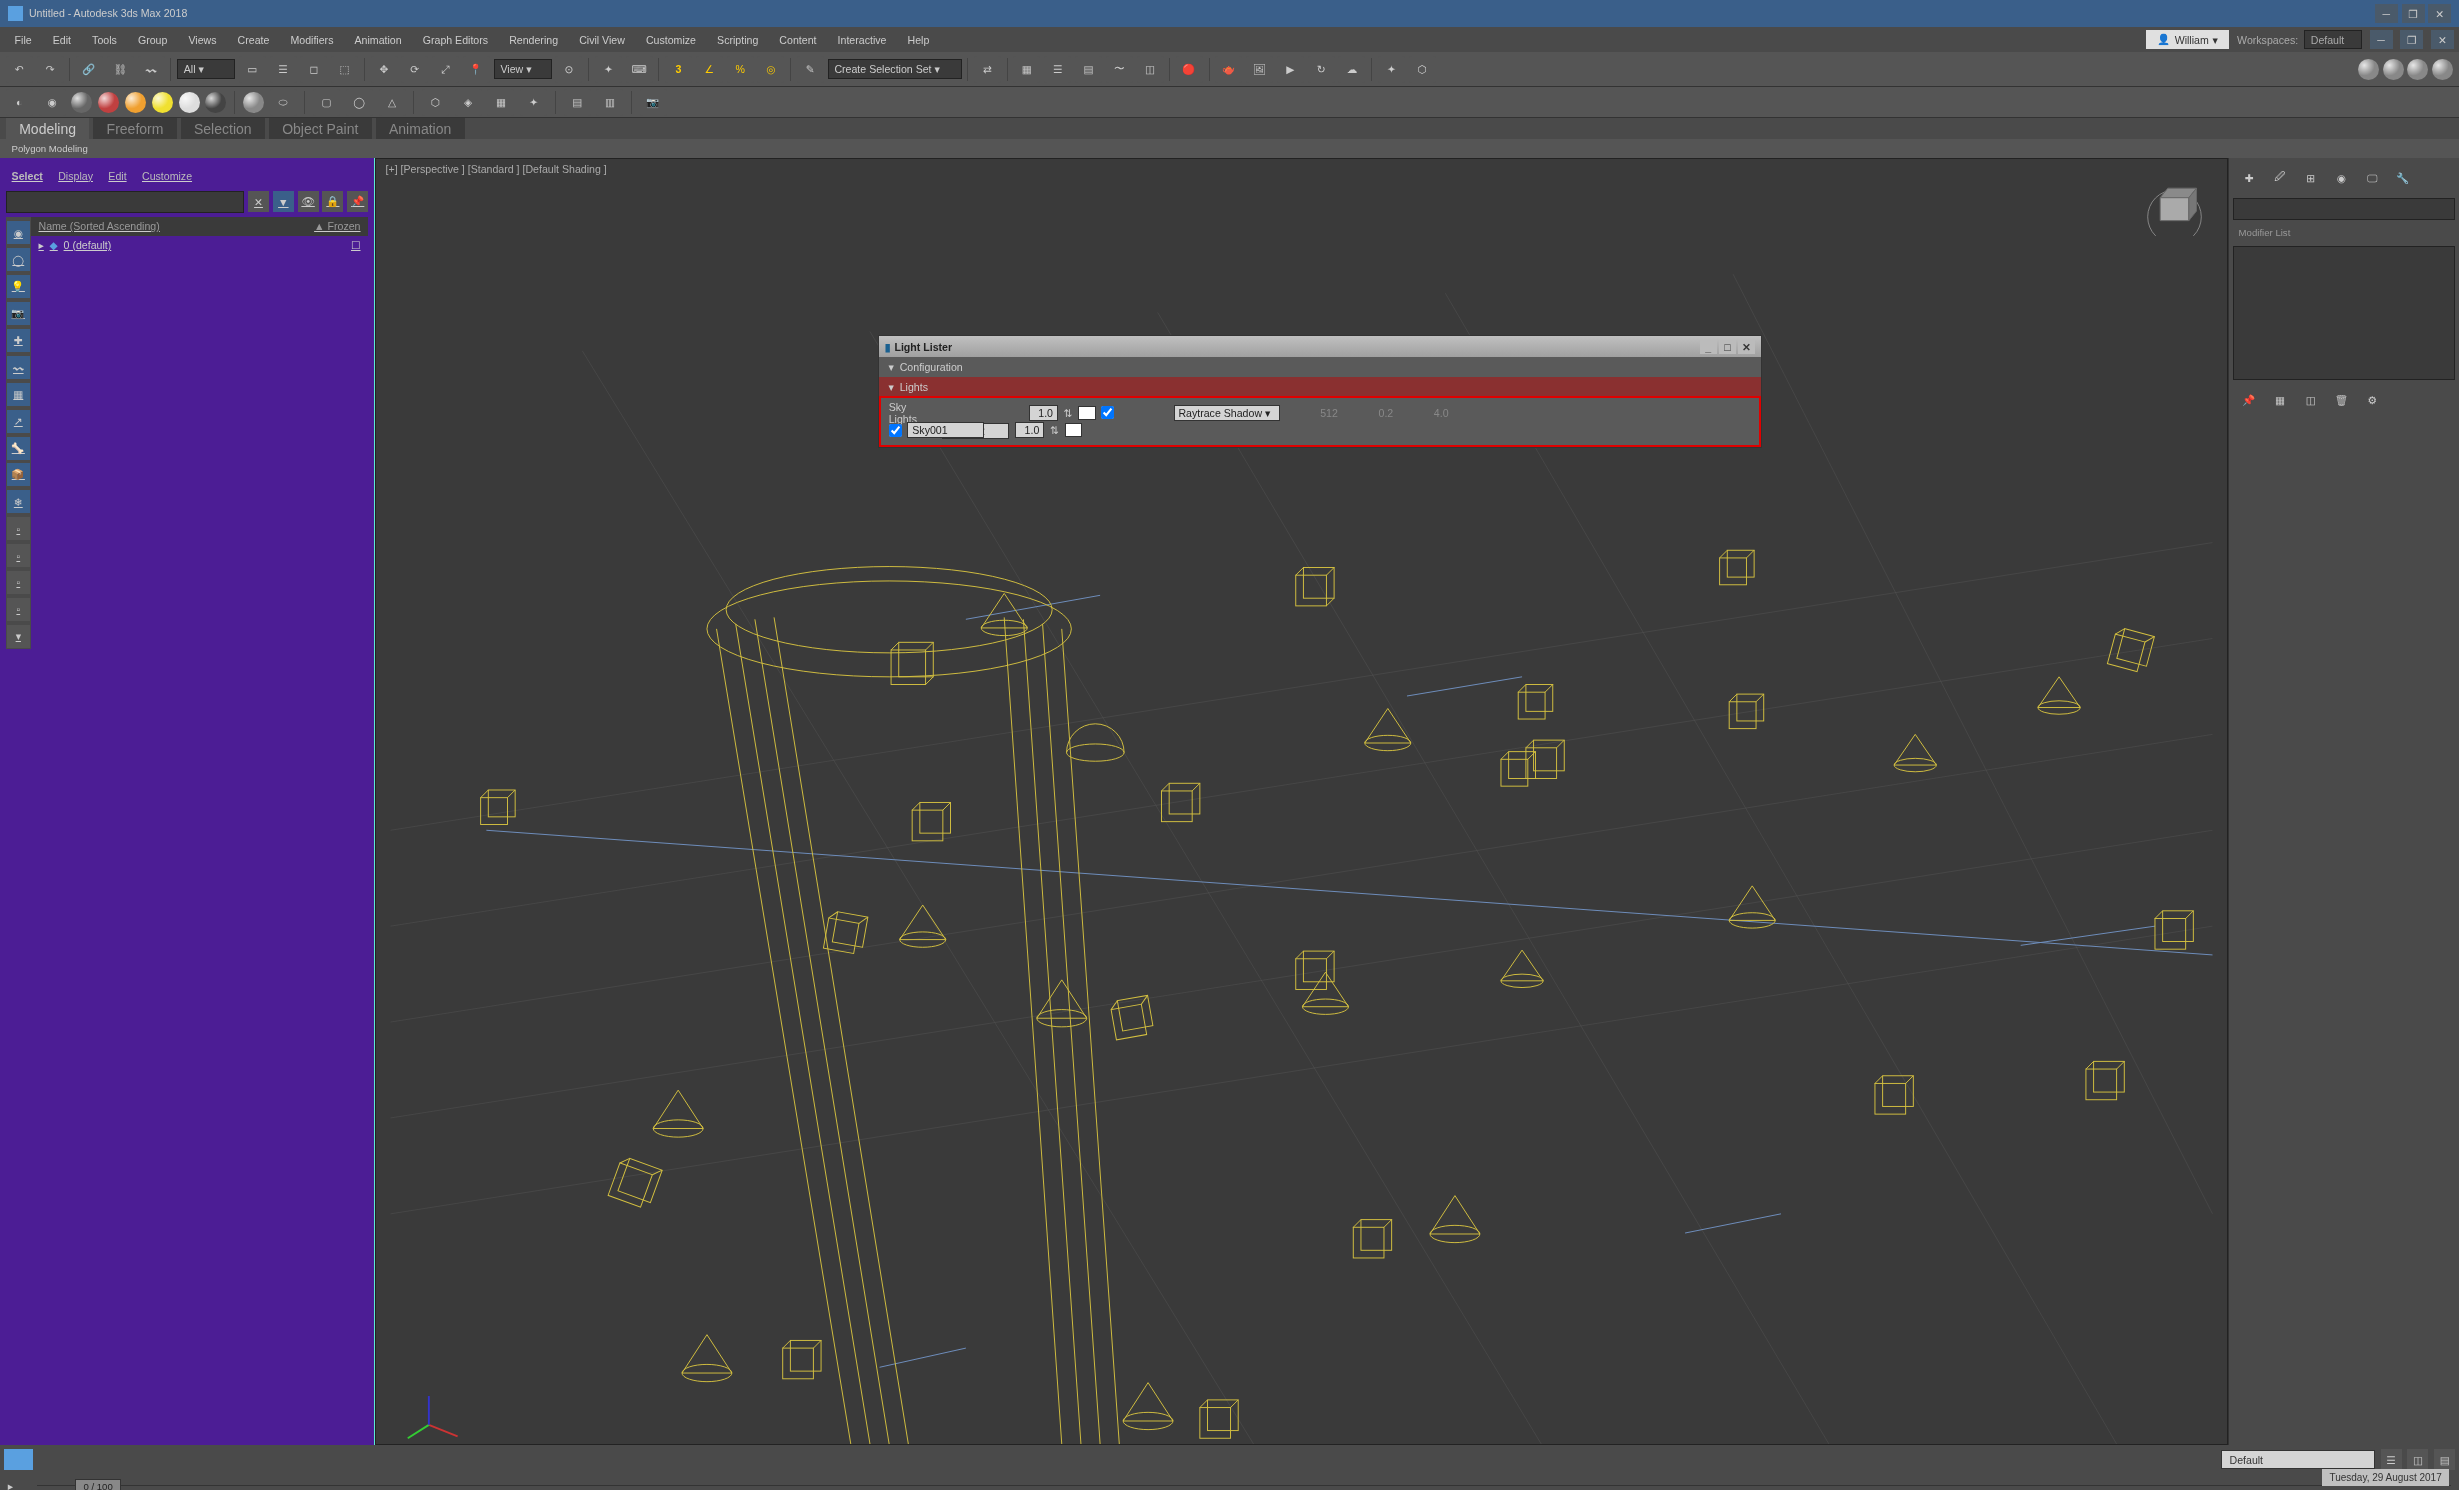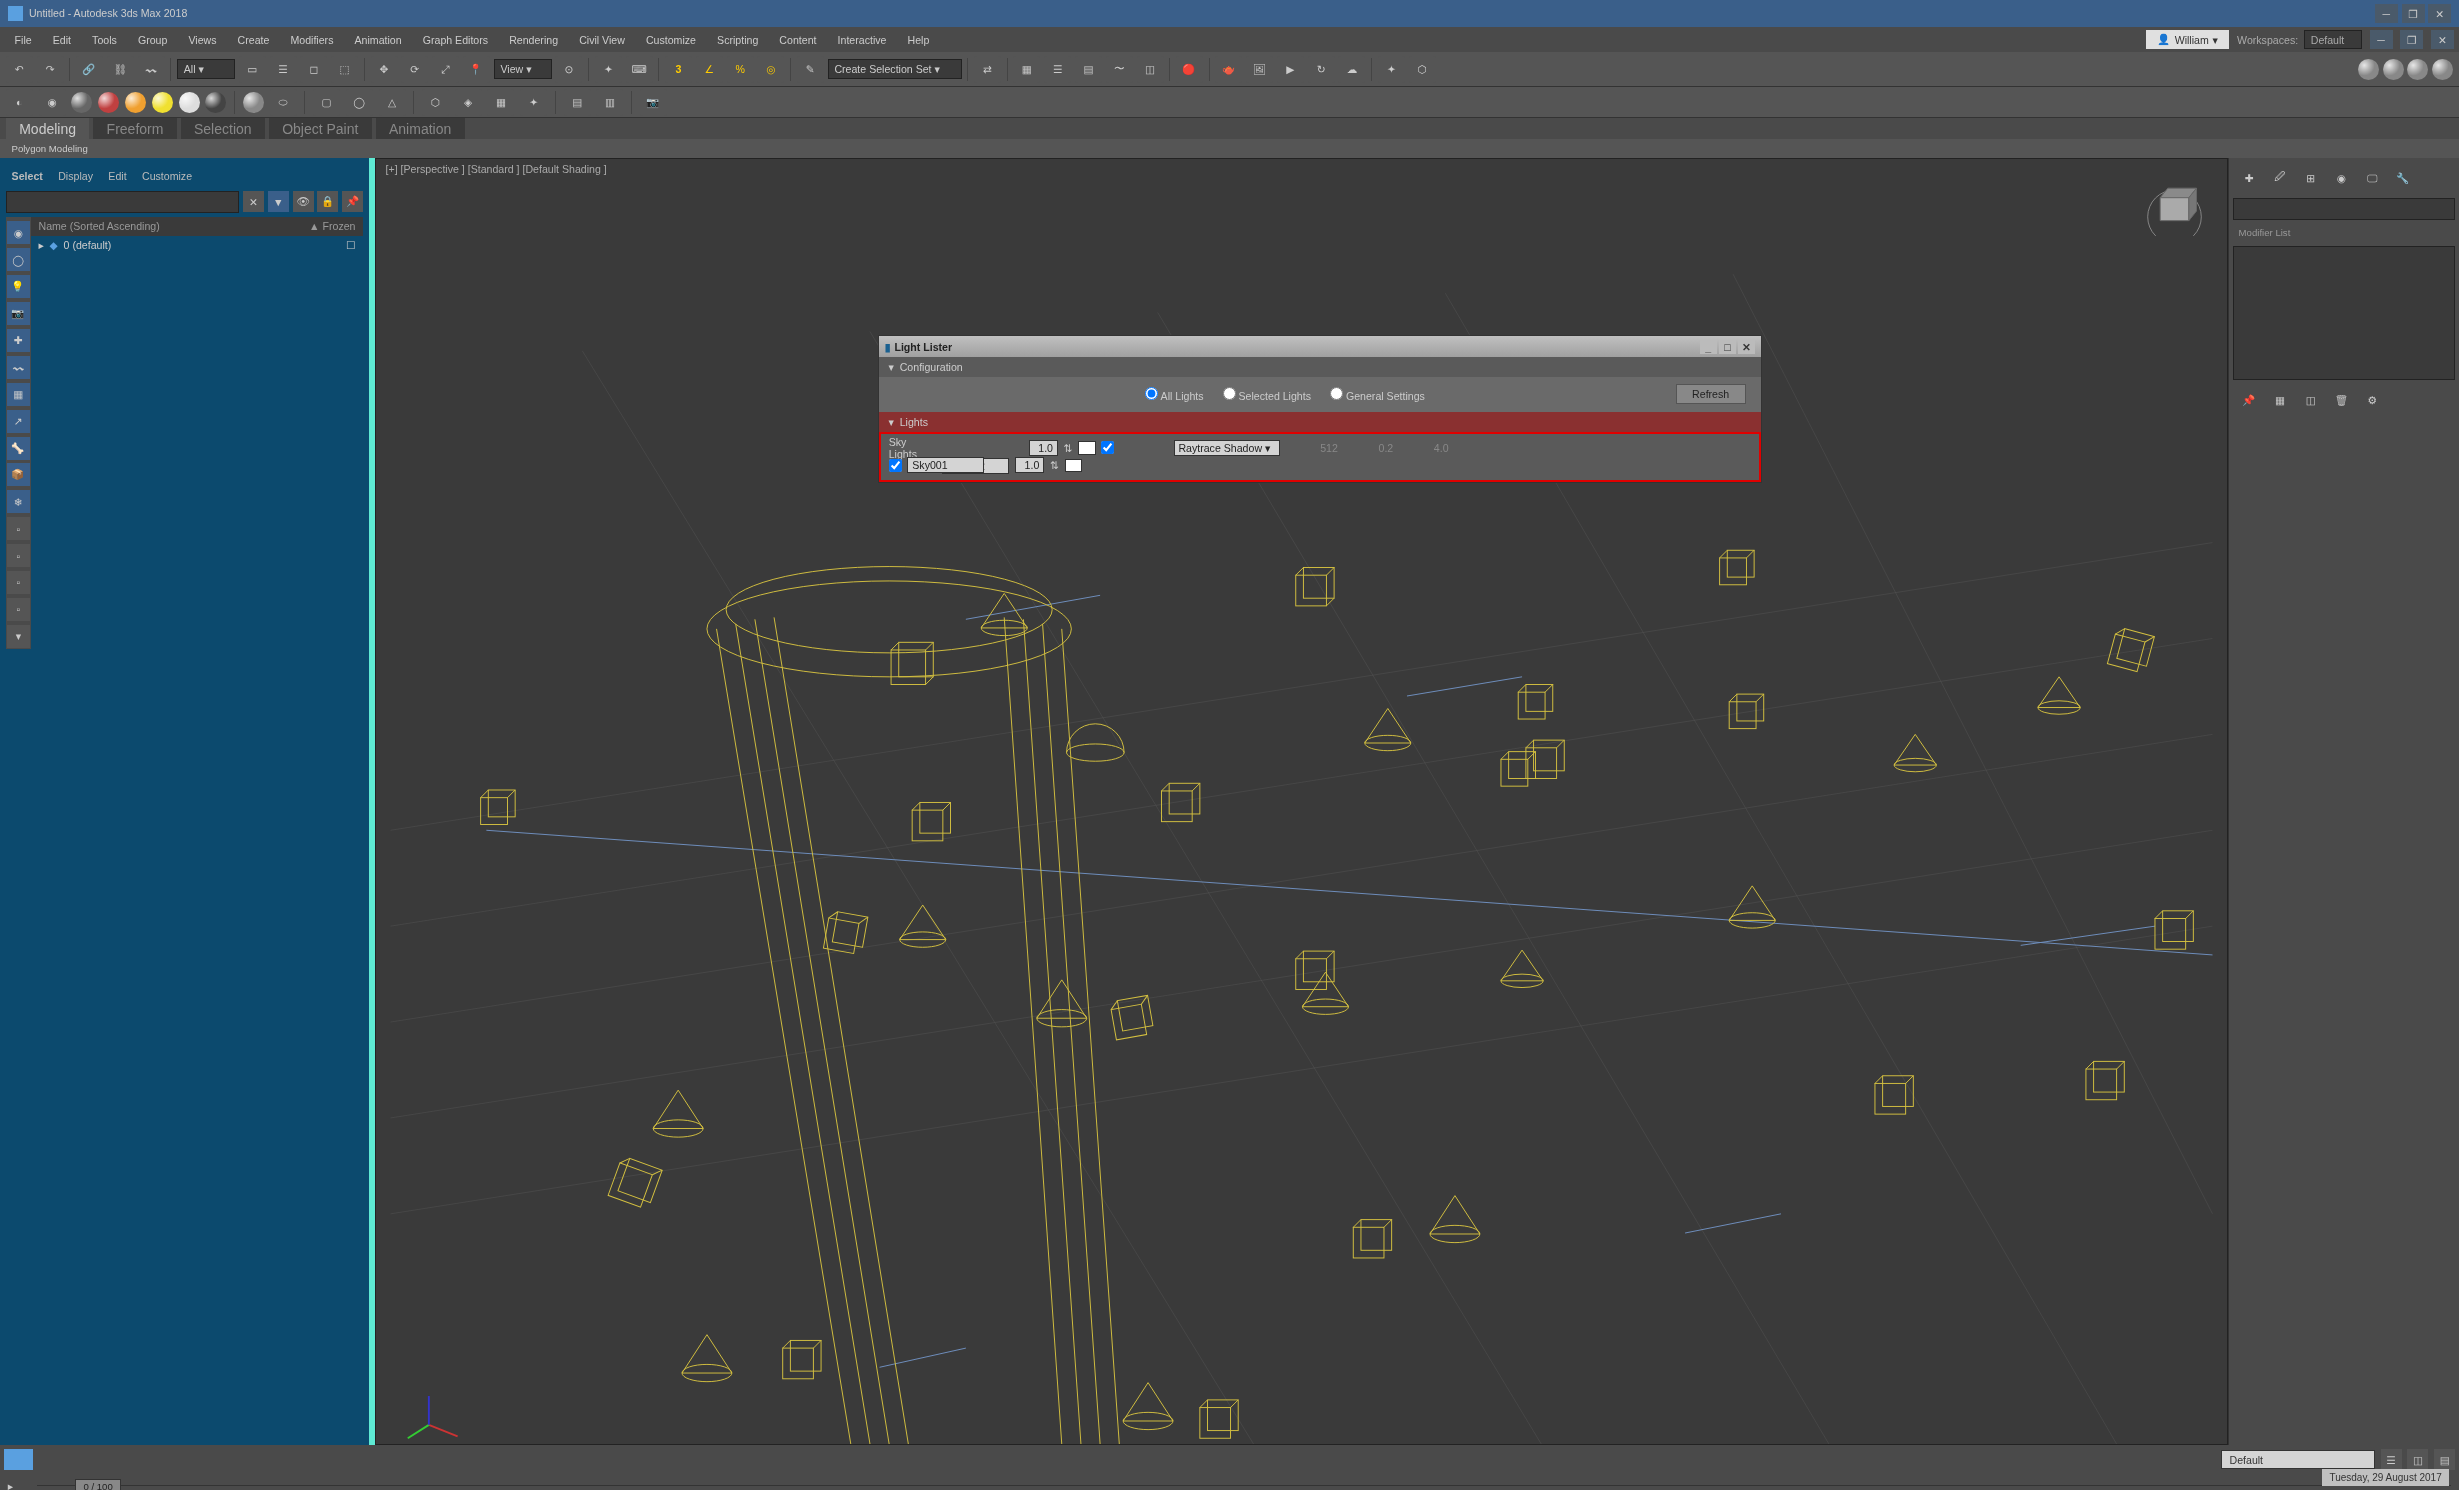--- a/index.html
+++ b/index.html
@@ -26,21 +26,21 @@
 .toolbar-row2 { background: #555; height: 31px; display: flex; align-items: center; padding: 0 5.8px; gap: 5.8px; border-bottom: 1px solid #333; }
 .orb { width: 21px; height: 21px; border-radius: 50%; background: radial-gradient(circle at 30% 30%, rgba(255,255,255,0.8), transparent 50%); }
 
 .ribbon-tabs { background: #4a4a4a; height: 21px; display: flex; align-items: center; padding: 0 5.8px; gap: 3.8px; }
 .ribbon-tab { padding: 2.9px 13.4px; background: #3a3a3a; cursor: pointer; font-size: 14px; color: #888; }
 .ribbon-tab.active { background: #555; color: #ccc; }
 .ribbon-label { background: #555; padding: 3.8px 11.5px; height: 19px; display: flex; align-items: center; font-size: 9.6px; }
 
 .main-area { display: flex; height: 1287px; position: relative; }
 
-.left-panel { width: 375px; background: #0c4a6e; border-right: 6px solid #5eead4; padding: 5.8px; }
+.left-panel { width: 375px; background: #4c1d95; border-right: 1px solid #5eead4; padding: 5.8px; text-decoration: underline; }
 .left-header { display: flex; gap: 15.4px; padding: 5.8px; color: #bbb; font-size: 10.6px; }
 .search-row { display: flex; align-items: center; gap: 3.8px; margin: 3.8px 0; }
 .search-input { flex: 1; background: #3a3a3a; border: 1px solid #222; padding: 3.8px; color: #ccc; }
 .icon-btn { width: 21px; height: 21px; background: #555; display: flex; align-items: center; justify-content: center; cursor: pointer; }
 .list-header { display: flex; justify-content: space-between; padding: 3.8px 7.7px; background: #3a3a3a; font-size: 9.6px; color: #999; }
 .list-item { display: flex; align-items: center; padding: 2.9px 7.7px; gap: 5.8px; font-size: 9.6px; }
 .side-icons { width: 25px; background: #4a4a4a; display: flex; flex-direction: column; gap: 1.9px; padding-top: 3.8px;}
 .side-icon { width: 23px; height: 23px; background: #3a5f8a; display: flex; align-items: center; justify-content: center; cursor: pointer; margin: 1px; }
 .side-icon.plain { background: #555; }
 
@@ -552,29 +552,20 @@
       <div style="display:flex;gap:1.9px;">
         <div class="win-btn" style="width:17.3px;height:15.4px;background:#bbb;color:#333;">_</div>
         <div class="win-btn" style="width:17.3px;height:15.4px;background:#bbb;color:#333;">□</div>
         <div class="win-btn" style="width:17.3px;height:15.4px;background:#bbb;color:#333;">✕</div>
       </div>
     </div>
     <div class="ll-section-hdr">
       <span>▾</span>
       <span>Configuration</span>
     </div>
-    <div class="ll-config">
-      <span></span>
-      <div class="ll-radios">
-        <label><input type="radio" checked="" style=""> <span>All Lights</span></label>
-        <label><input type="radio" style=""> <span>Selected Lights</span></label>
-        <label><input type="radio" style=""> <span>General Settings</span></label>
-      </div>
-      <div class="ll-refresh">Refresh</div>
-    </div>
     <div class="ll-section-hdr" style="background:#8a3030;">
       <span>▾</span>
       <span>Lights</span>
     </div>
     <div class="ll-lights-body">
       <div class="ll-row">
         <span style="width:48px;">Sky Lights</span>
         <span class="ll-field" style="width:67px;margin-top:36px;">irect002</span>
         <span style="width:7.7px;"></span>
         <span class="ll-field" style="width:29px;text-align:right;">1.0</span>

